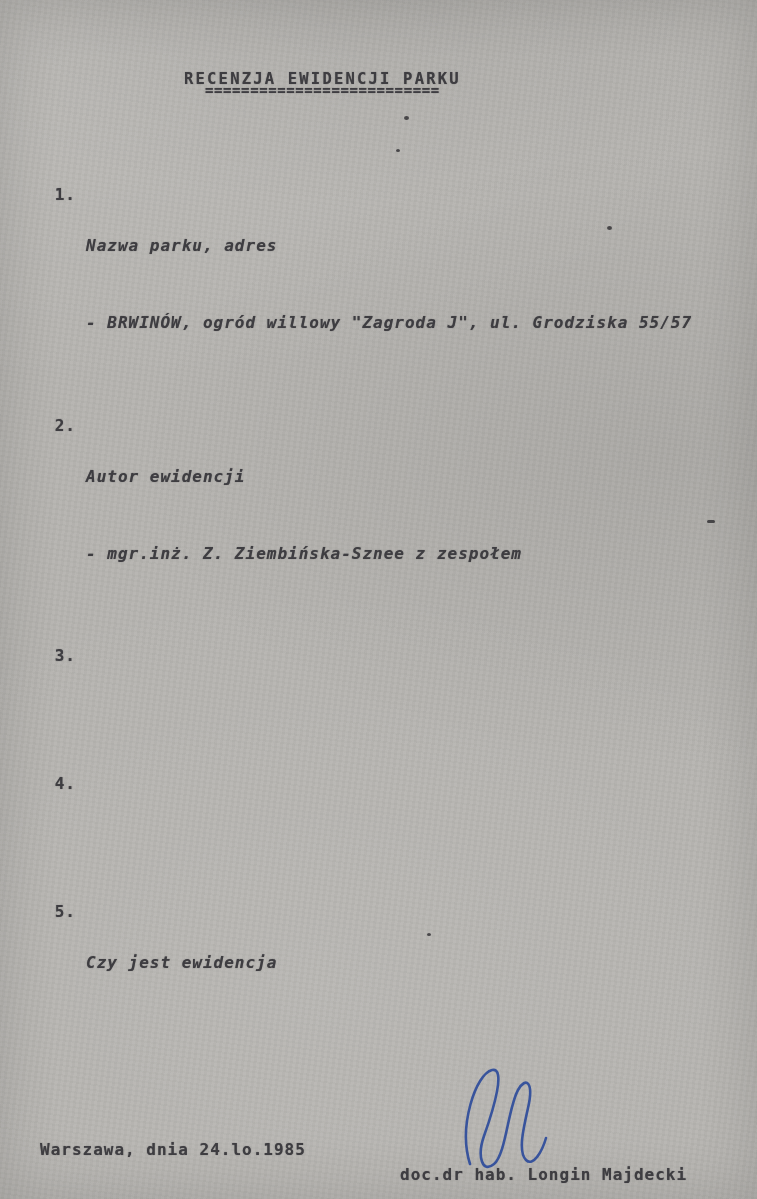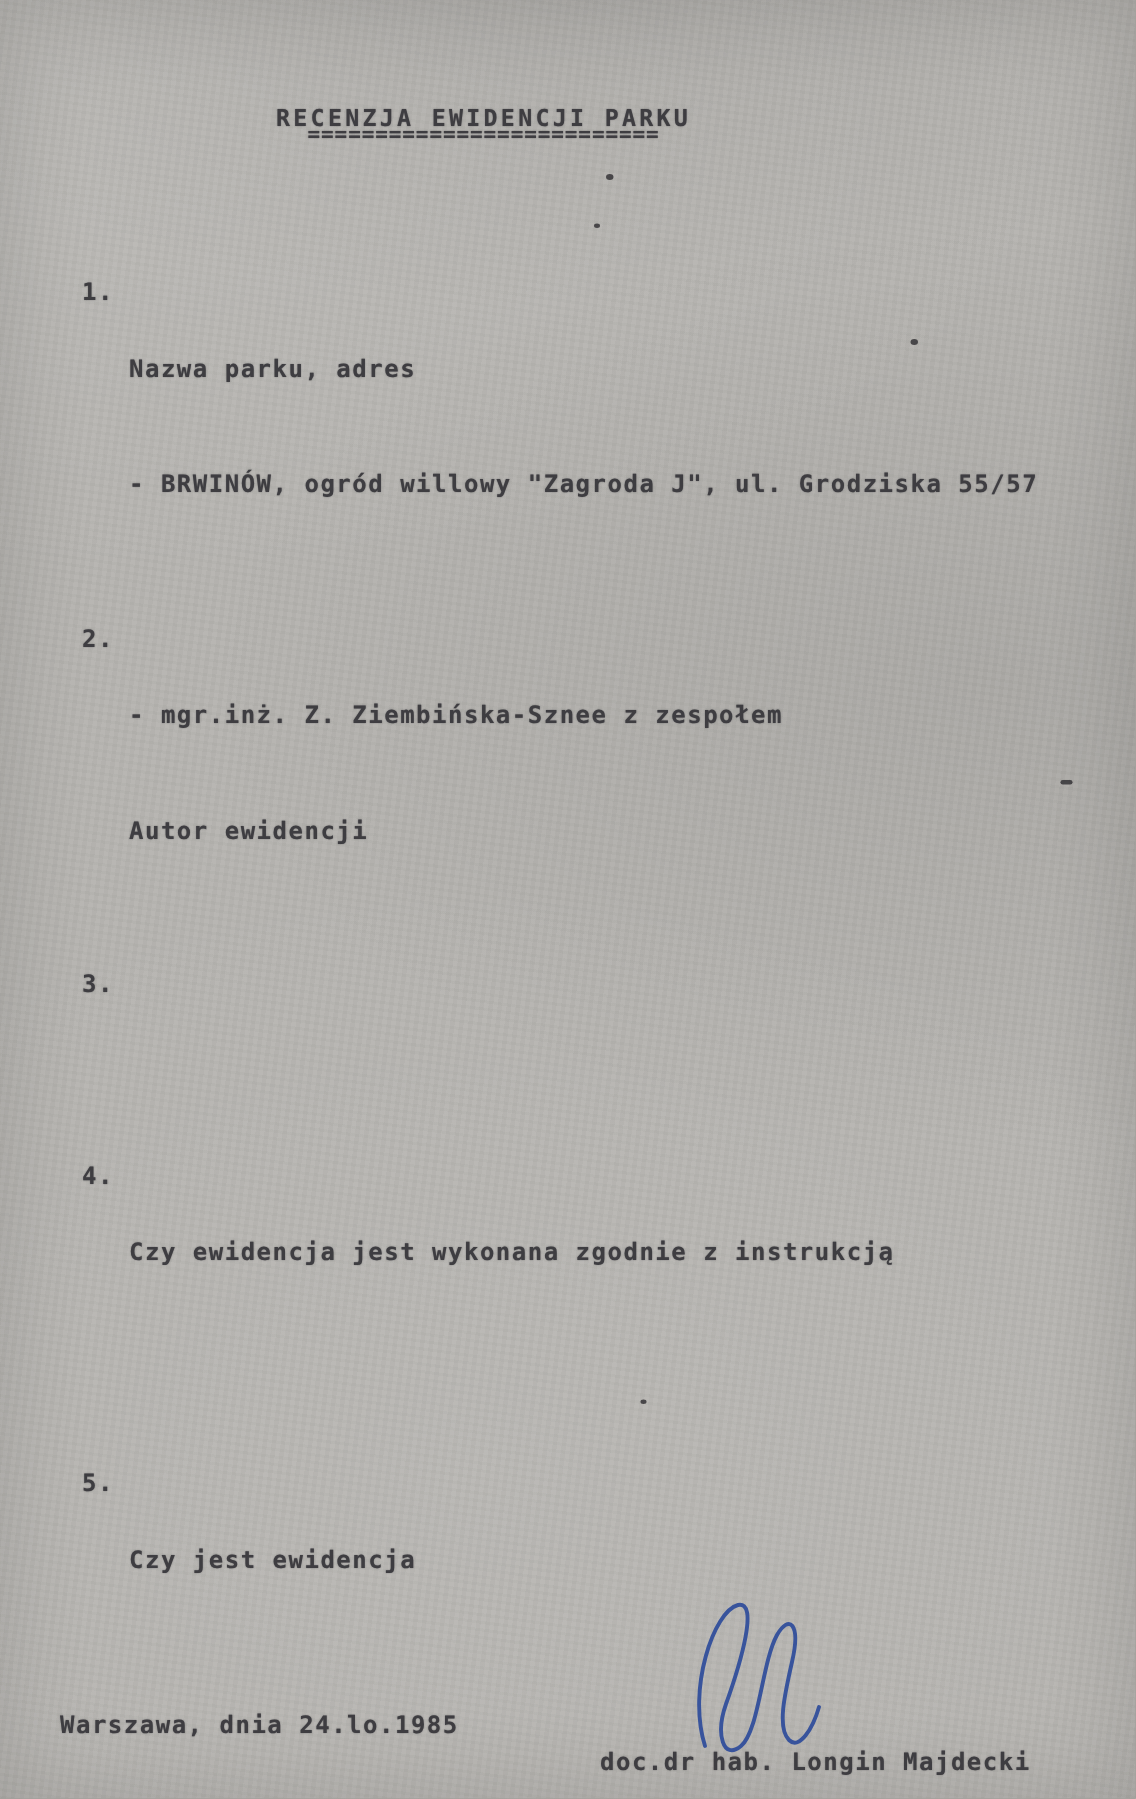--- a/index.html
+++ b/index.html
@@ -57,21 +57,21 @@
   .items{
     position:absolute; left:40px; top:131px; right:6px;
     line-height:25.6px;
   }
   .item{ display:flex; }
   .num{
     flex:0 0 36px;
     text-align:right;
     margin-right:10px;
   }
-  .content{ flex:1 1 auto; min-width:0; }
+  .content{ flex:1 1 auto; min-width:0;font-style:italic; }
   .footer-left{
     position:absolute; left:40px; top:1140px;
   }
   .footer-right{
     position:absolute; left:388px; top:1165px;margin-left:12px;
   }
   .signature{
     position:absolute; left:436px; top:1056px;
     width:130px; height:130px;
     pointer-events:none;
@@ -102,34 +102,33 @@
   <div class="item">
     <span class="num">1.</span>
     <div class="content">
       <div class="line heading">Nazwa parku, adres</div>
     <div class="line body">- BRWINÓW, ogród willowy "Zagroda J", ul. Grodziska 55/57</div></div>
   </div>
 
   <div class="item">
     <span class="num">2.</span>
     <div class="content">
-      <div class="line body">- mgr.inż. Z. Ziembińska-Sznee z zespołem</div>
-    <div class="line heading">Autor ewidencji</div></div>
+      <div class="line heading">Autor ewidencji</div>
+    <div class="line body">- mgr.inż. Z. Ziembińska-Sznee z zespołem</div></div>
   </div>
 
   <div class="item">
     <span class="num">3.</span>
     <div class="content">
     </div>
   </div>
 
   <div class="item">
     <span class="num">4.</span>
     <div class="content">
-      <div class="line heading">Czy ewidencja jest wykonana zgodnie z instrukcją</div>
     </div>
   </div>
 
   <div class="item">
     <span class="num">5.</span>
     <div class="content">
       <div class="line heading">Czy jest ewidencja</div>
     </div>
   </div>
 

